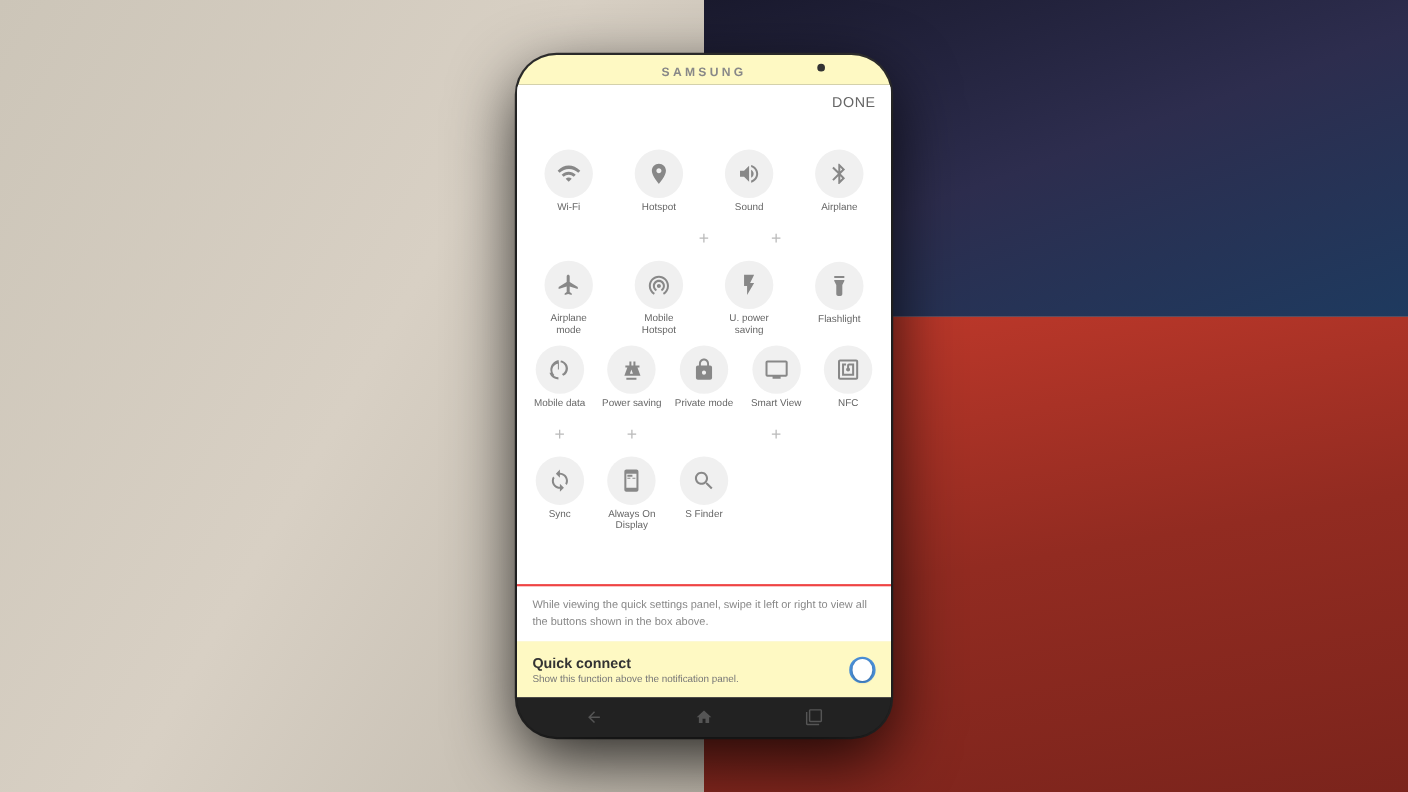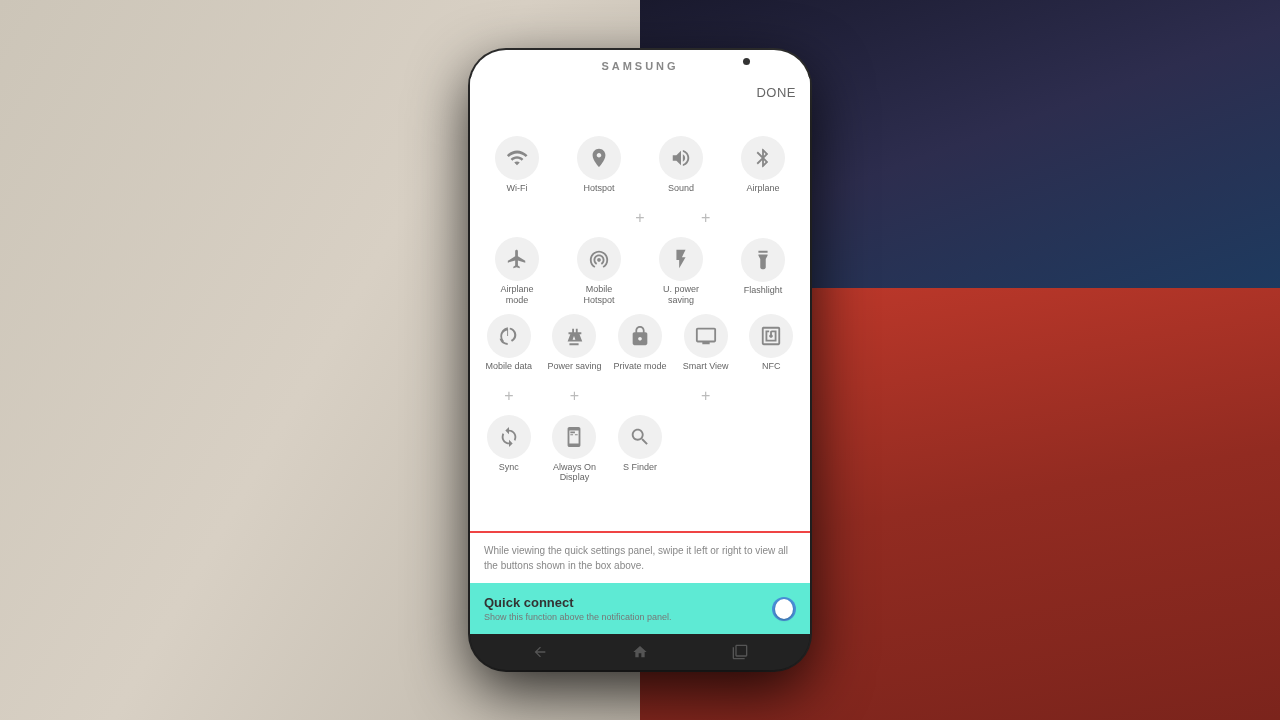--- a/index.html
+++ b/index.html
@@ -60,21 +60,21 @@
       flex-direction: column;
       align-items: center;
       overflow: hidden;
     }
 
     .phone-top {
       width: 100%;
       display: flex;
       justify-content: center;
       padding: 10px 0 5px;
-      background: #ffffff;
+      background: #fef9c3;
       position: relative;
     }
 
     .samsung-logo {
       color: #888;
       font-size: 11px;
       letter-spacing: 3px;
       font-weight: 600;
     }
 
@@ -197,21 +197,21 @@
       padding: 10px 14px;
       font-size: 10px;
       color: #888;
       line-height: 1.5;
       text-align: left;
       border-top: 2px solid #ef4444;
     }
 
     
     .quick-connect-section {
-      background: #5eead4;
+      background: #fef9c3;
       padding: 12px 14px;
       display: flex;
       align-items: center;
       justify-content: space-between;
     }
 
     .qc-left {}
     .qc-title {
       font-size: 13px;
       color: #333;

